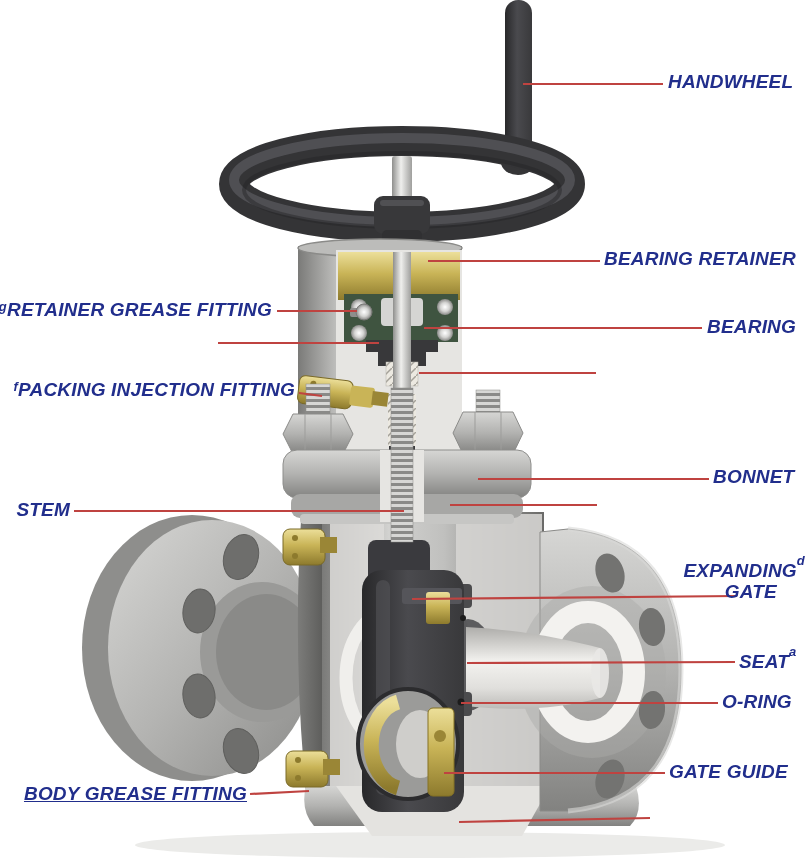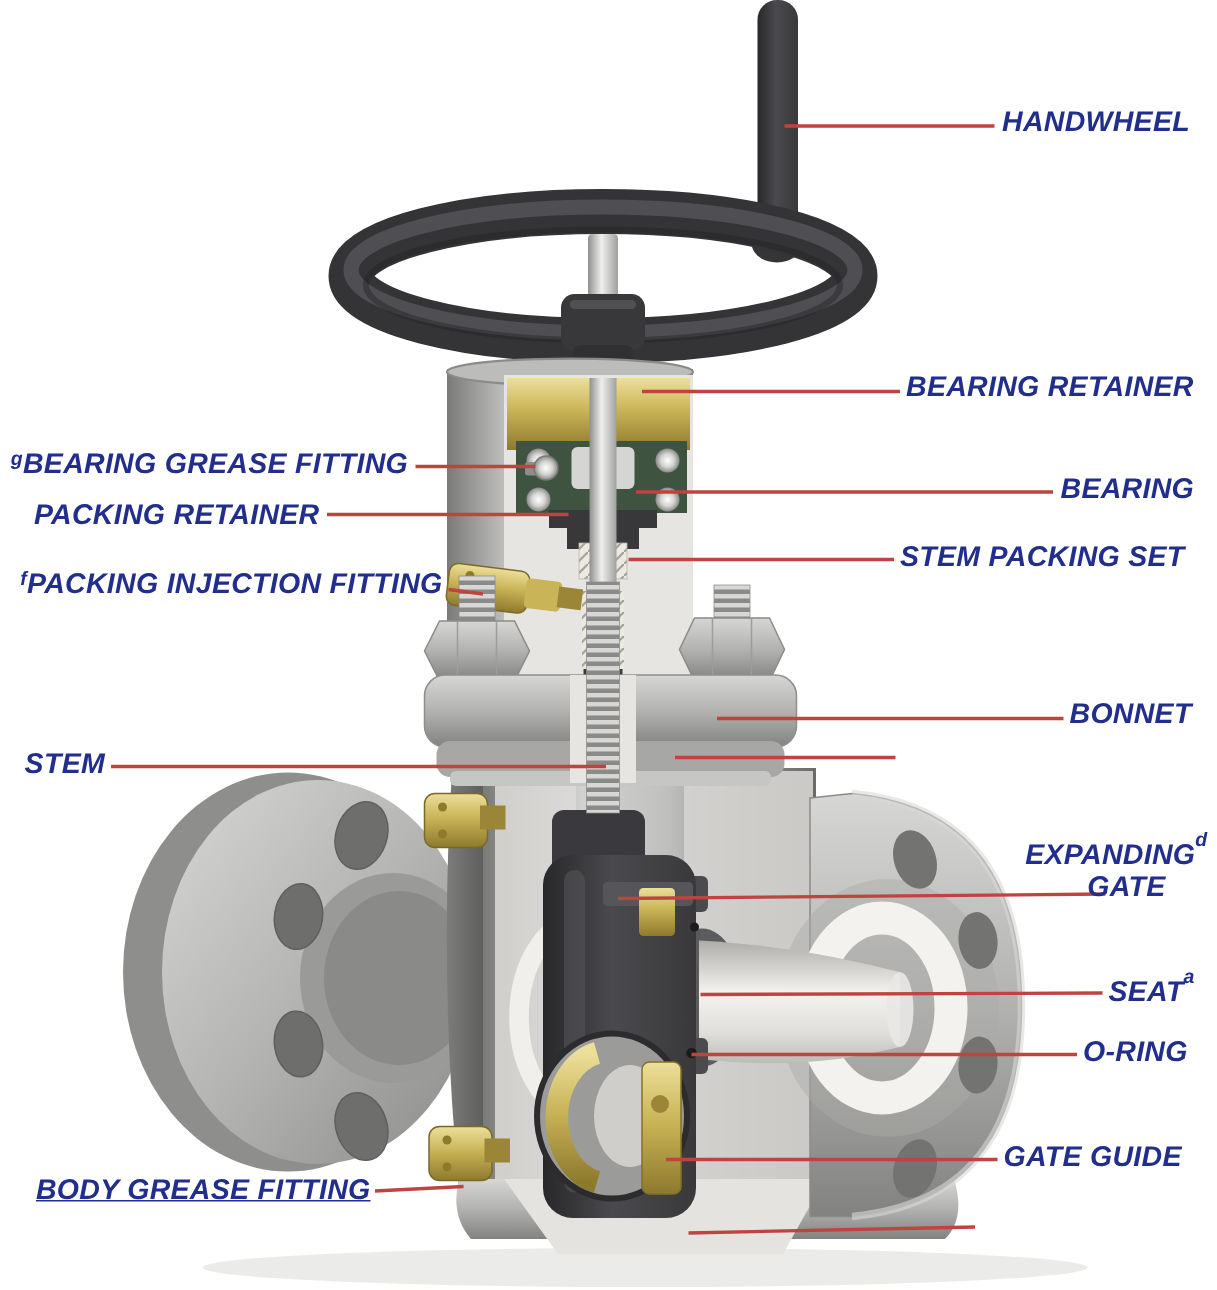--- a/index.html
+++ b/index.html
@@ -253,23 +253,21 @@
     <line x1="461" y1="703" x2="718" y2="703" stroke="#bf4340"></line>
     <line x1="444" y1="773" x2="665" y2="773" stroke="#bf4340"></line>
     <line x1="459" y1="822" x2="650" y2="818" stroke="#bf4340"></line>
     <line x1="250" y1="794" x2="309" y2="791" stroke="#bf4340"></line>
   </g>
 </svg>
 
   <div class="lbl lbl-handwheel"><span>HANDWHEEL</span></div>
   <div class="lbl lbl-bearing-retainer"><span>BEARING RETAINER</span></div>
   <div class="lbl lbl-bearing"><span>BEARING</span></div>
-  <div class="lbl lbl-stem-packing-set"><span>STEM PACKING SET</span></div>
-  <div class="lbl lbl-bearing-grease-fitting"><span class="presup">g</span><span>BEARING GREASE FITTING</span></div>
-  <div class="lbl lbl-packing-retainer"><span>PACKING RETAINER</span></div>
+  <div class="lbl lbl-bearing-grease-fitting"><span class="presup">g</span><span>RETAINER GREASE FITTING</span></div>
   <div class="lbl lbl-packing-injection-fitting"><span class="presup">f</span><span>PACKING INJECTION FITTING</span></div>
   <div class="lbl lbl-bonnet"><span>BONNET</span></div>
   <div class="lbl lbl-stem"><span>STEM</span></div>
   <div class="lbl lbl-expanding-gate">
     <div><span>EXPANDING</span><sup>d</sup></div>
     <div class="l2">GATE</div>
   </div>
   <div class="lbl lbl-seat"><span>SEAT</span><sup>a</sup></div>
   <div class="lbl lbl-o-ring"><span>O-RING</span></div>
   <div class="lbl lbl-gate-guide"><span>GATE GUIDE</span></div>

